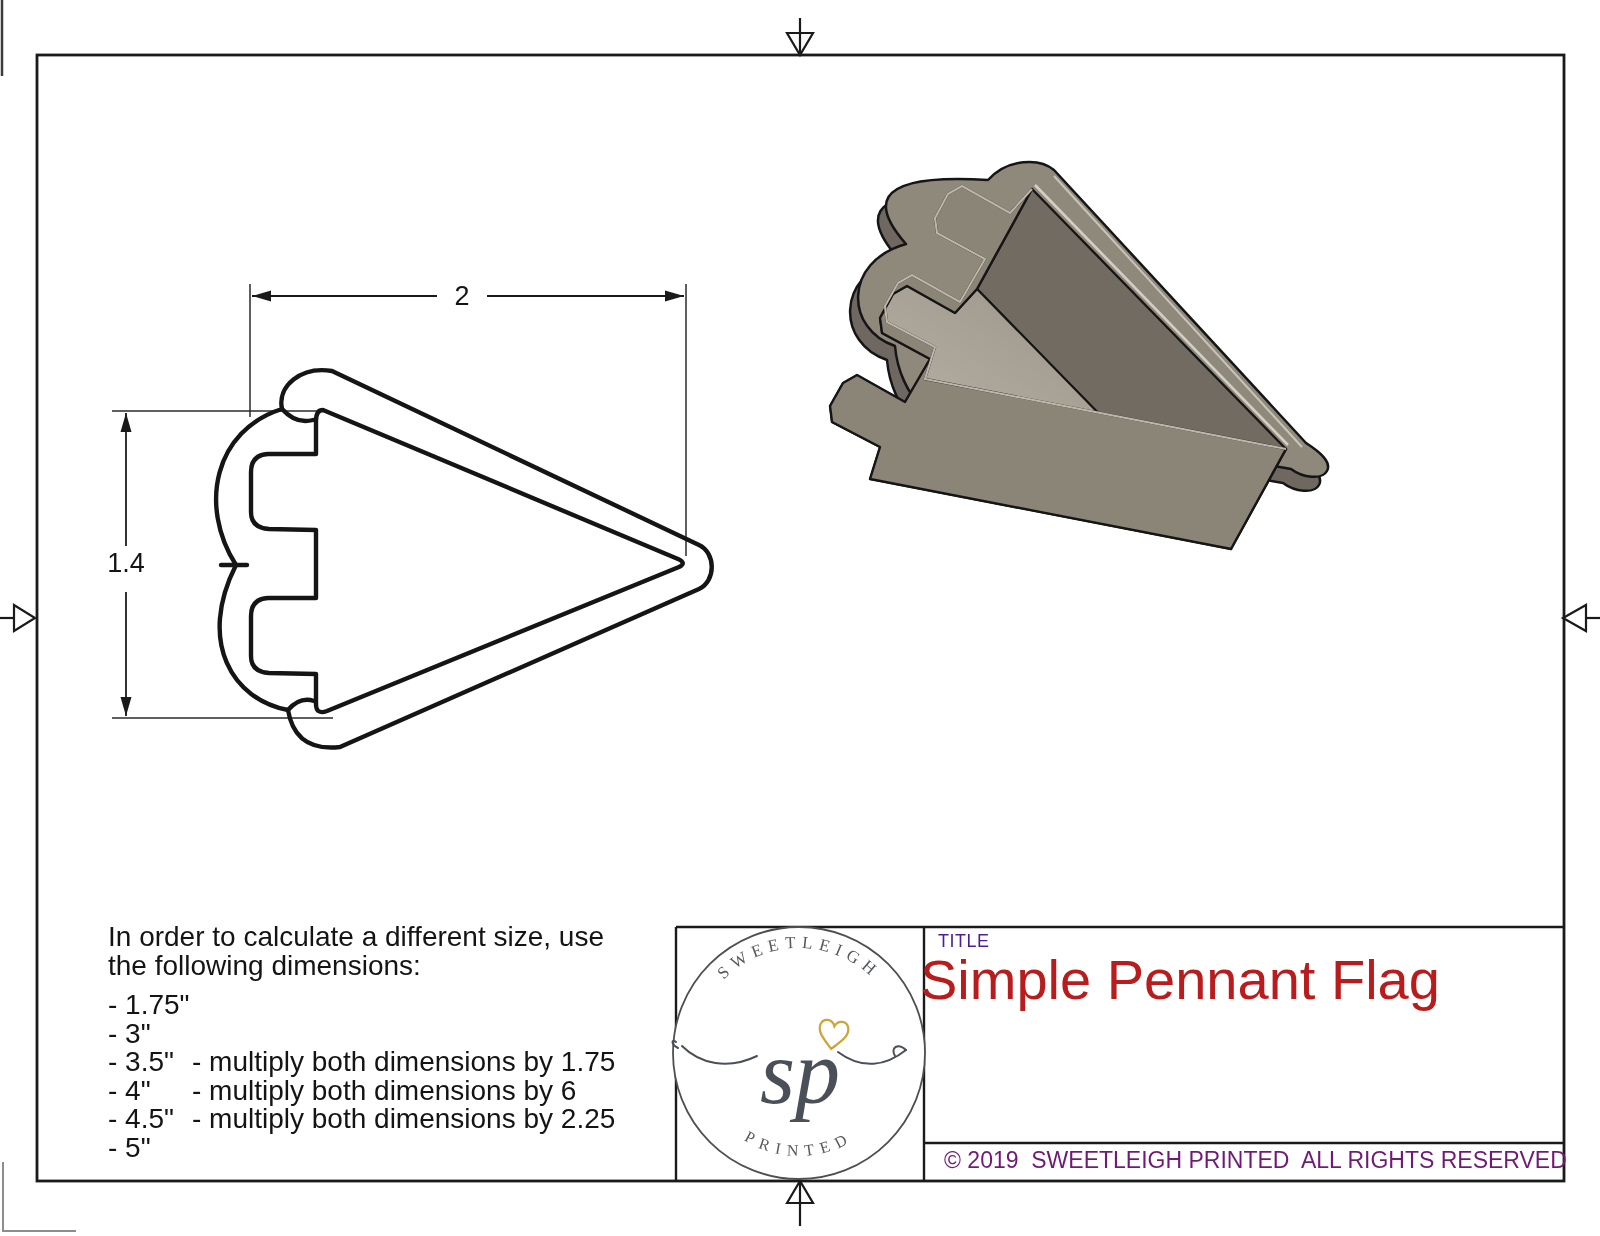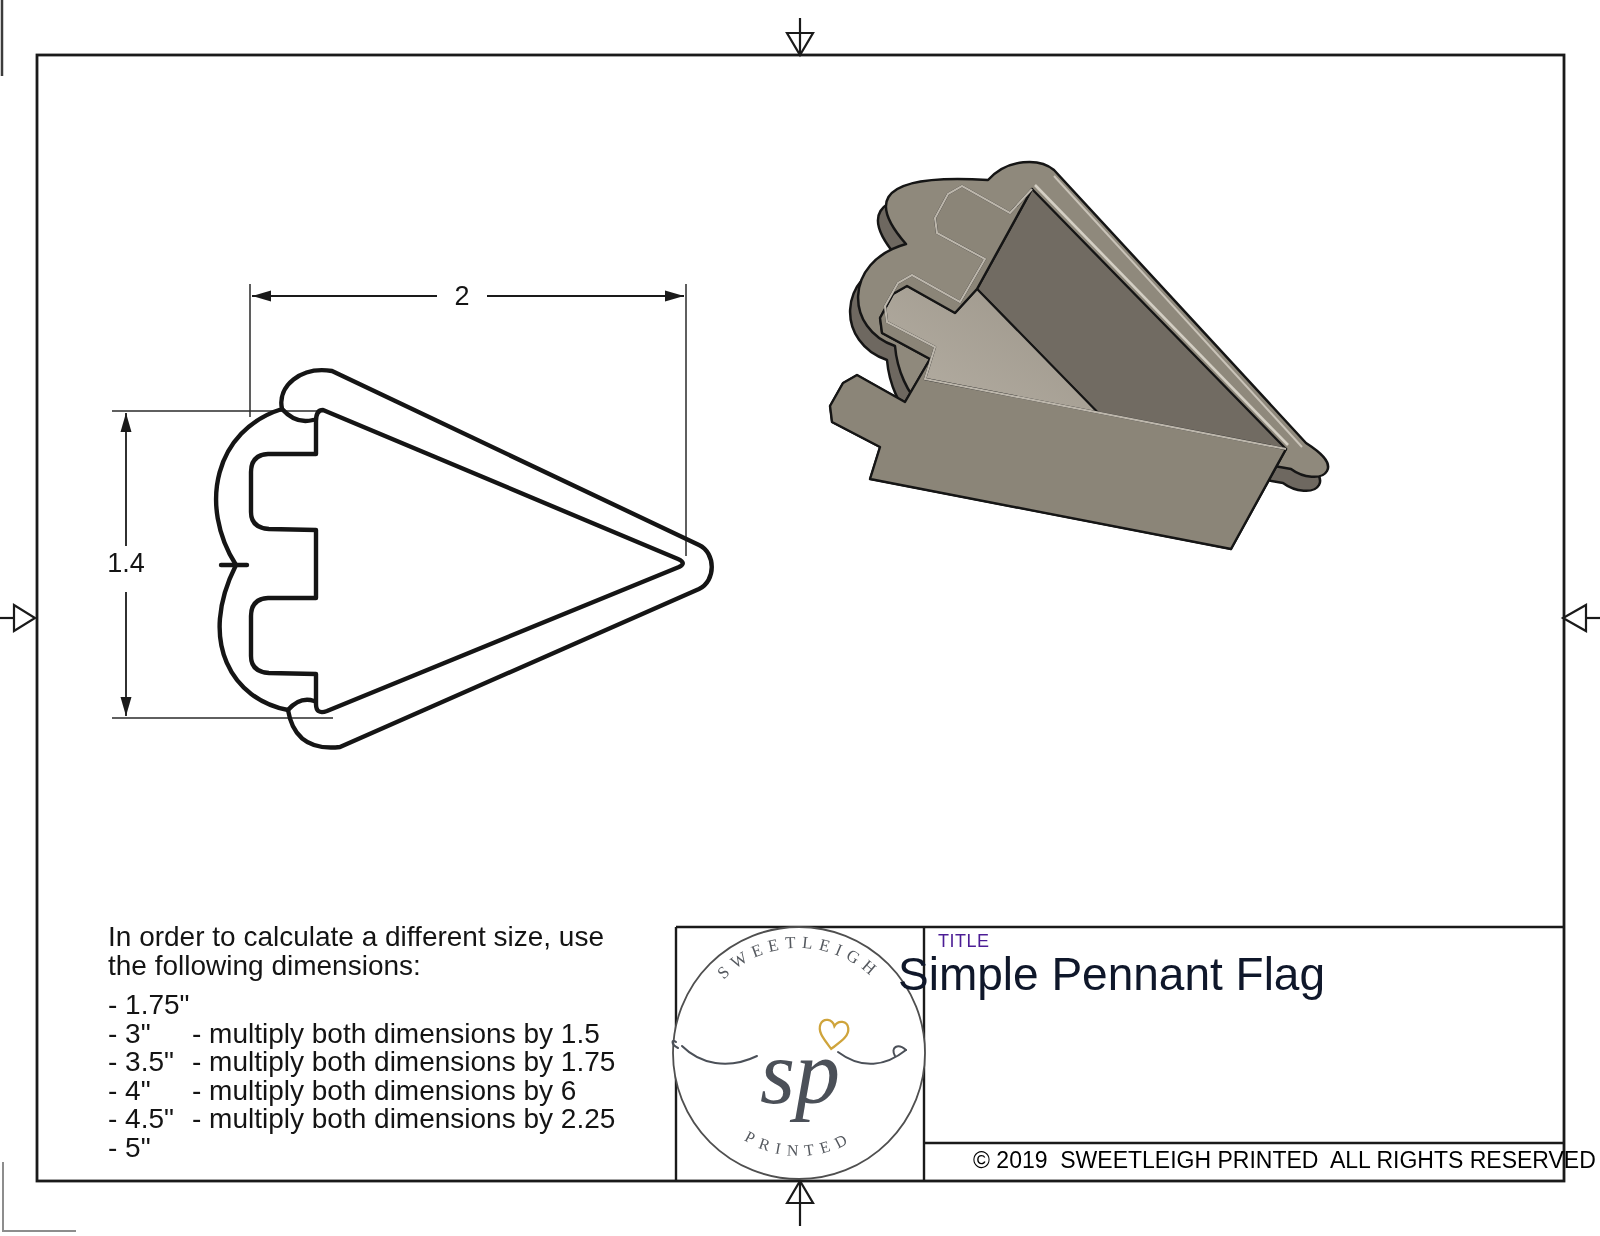--- a/index.html
+++ b/index.html
@@ -5,22 +5,22 @@
   html,body{margin:0;padding:0;background:#ffffff;}
   #sheet{position:relative;width:1600px;height:1236px;background:#ffffff;overflow:hidden;
          font-family:"Liberation Sans",sans-serif;color:#111;}
   .abs{position:absolute;}
   svg{display:block;}
   .mblock{left:108px;top:922px;width:560px;font-size:28px;line-height:29px;color:#141414;}
   .mrows{margin-top:11px;}
   .mrow{display:flex;line-height:28.5px;white-space:pre;}
   .msize{width:84px;flex:0 0 84px;}
   .tb-label{left:938px;top:931px;font-size:18px;letter-spacing:.5px;color:#4c1d95;}
-  .tb-title{left:898px;top:947px;font-size:46px;color:#0f172a;}
-  .tb-copy{left:973px;top:1147px;font-size:23px;color:#000000;white-space:pre;}
+  .tb-title{left:920px;top:947px;font-size:56px;color:#b91c1c;}
+  .tb-copy{left:944px;top:1147px;font-size:23px;color:#701a75;white-space:pre;}
 </style>
 </head>
 <body>
 
 <div id="sheet">
 
   <svg class="abs" style="left:0;top:0" width="1600" height="1236" viewBox="0 0 1600 1236">
     <defs>
       <linearGradient id="floorGrad" x1="0" y1="1" x2="1" y2="0">
         <stop offset="0" stop-color="#c6c0b5"></stop>
@@ -138,21 +138,21 @@
       <text x="760" y="1103" font-family="Liberation Serif, serif" font-style="italic" font-size="90" fill="#4b5058">sp</text>
       <path d="M 833,1049 C 824,1040 817,1034 819,1026 C 821,1019 830,1019 833,1026 C 836,1019 845,1019 847,1026 C 849,1034 842,1040 833,1049 Z" fill="none" stroke-width="2.3" transform="rotate(8 833 1036)" stroke="#cfa43b"></path>
     </g>
   </svg>
 
   <div class="abs mblock">
     <div><span>In order to calculate a different size, use</span><br>
       <span>the following dimensions:</span></div>
     <div class="mrows">
       <div class="mrow"><span class="msize">- 1.75"</span></div>
-      <div class="mrow"><span class="msize">- 3"</span><span>- multiply both dimensions by 1.5</span></div>
+      <div class="mrow"><span class="msize">- 3"</span></div>
       <div class="mrow"><span class="msize">- 3.5"</span><span>- multiply both dimensions by 1.75</span></div>
       <div class="mrow"><span class="msize">- 4"</span><span>- multiply both dimensions by 6</span></div>
       <div class="mrow"><span class="msize">- 4.5"</span><span>- multiply both dimensions by 2.25</span></div>
       <div class="mrow"><span class="msize">- 5"</span></div>
     </div>
   </div>
 
   <div class="abs tb-label">TITLE</div>
   <div class="abs tb-title">Simple Pennant Flag</div>
   <div class="abs tb-copy">© 2019  SWEETLEIGH PRINTED  ALL RIGHTS RESERVED</div>

